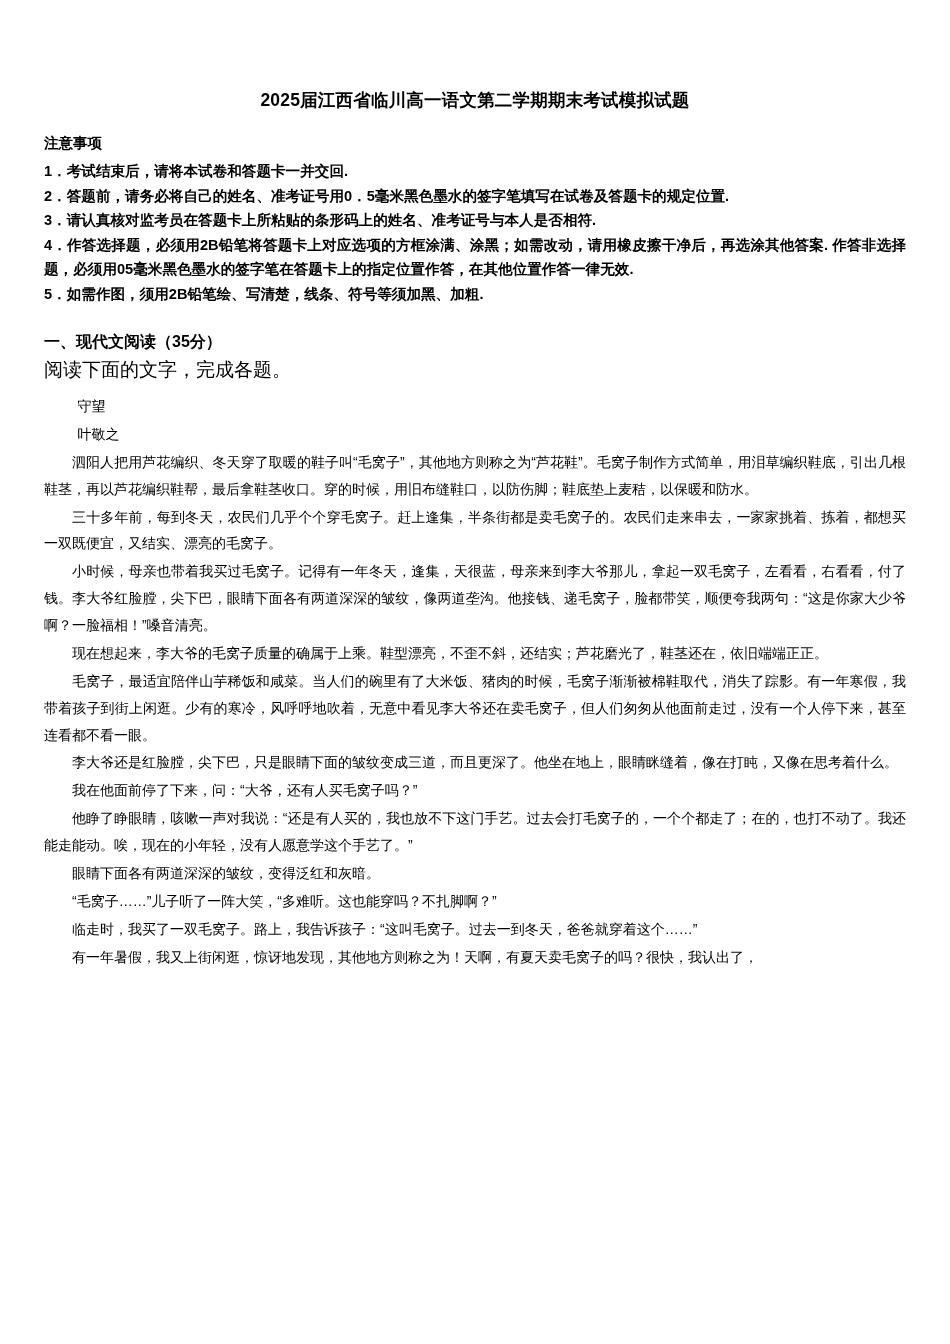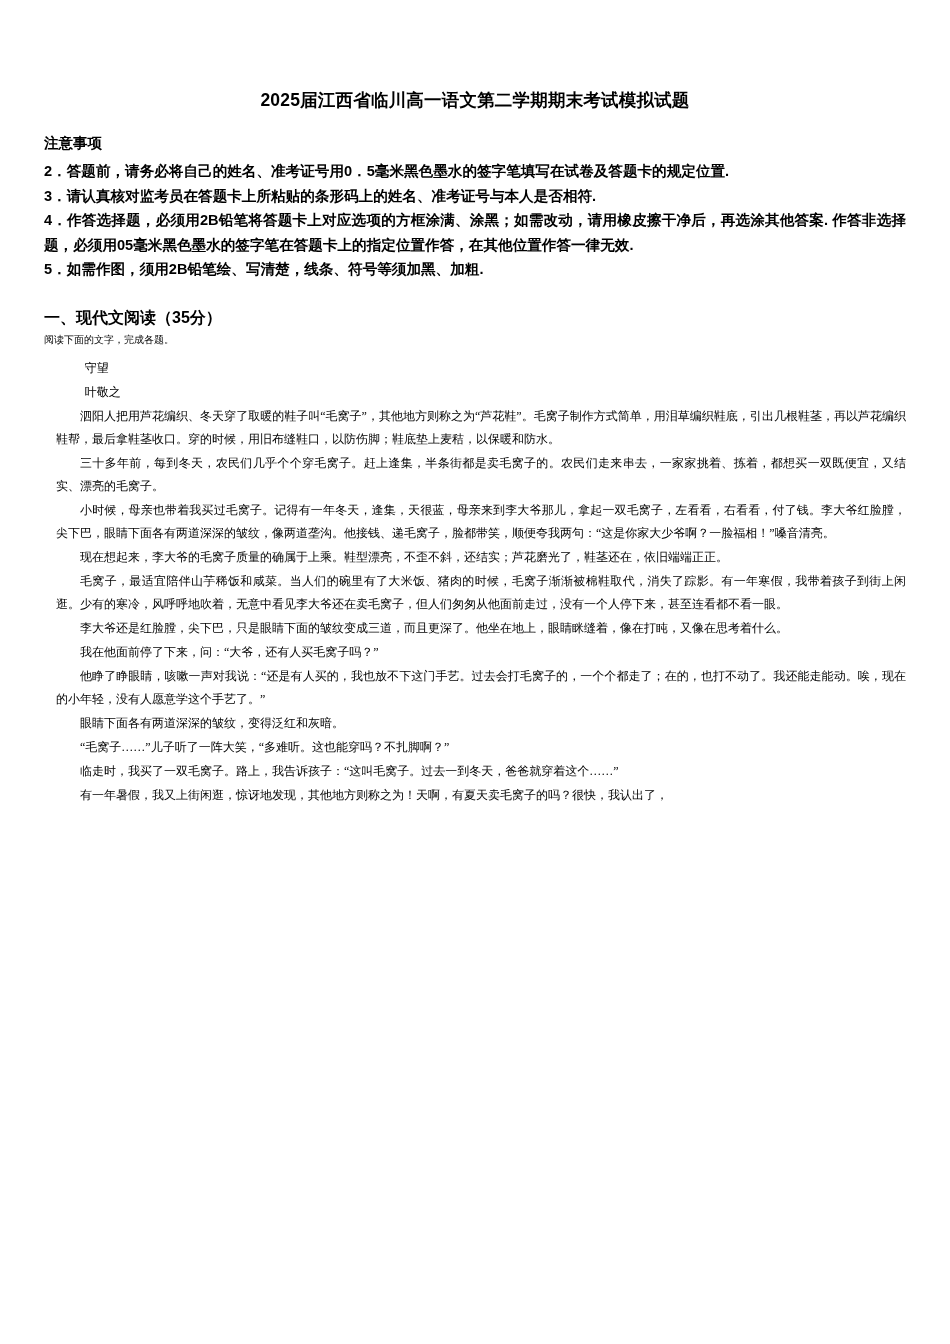--- a/index.html
+++ b/index.html
@@ -46,49 +46,50 @@
     font-family: "Liberation Sans", sans-serif;
     text-align: justify;
   }
   .section-head {
     font-size: 16px;
     font-weight: bold;
     margin: 26px 0 4px 0;
     font-family: "Liberation Sans", sans-serif;
   }
   .lead-line {
-    font-size: 10px;
+    font-size: 19px;
     margin: 0 0 10px 0;
     font-family: "Liberation Sans", sans-serif;
   }
   .body-text p {
-    font-size: 12px;
+    font-size: 14px;
     line-height: 1.92;
-    margin: 0 0 1px 12px;
+    margin: 0 0 1px 0;
     text-indent: 2em;
     text-align: justify;
-    font-family: Liberation Serif, serif;
+    font-family: Liberation Sans, sans-serif;
   }
   .body-text p.title-line {
     text-indent: 2.4em;
   }
   .body-text p.author-line {
     text-indent: 2.4em;
   }
 </style>
 </head>
 <body>
 
 <div class="page">
 
   <h1 class="doc-title">2025届江西省临川高一语文第二学期期末考试模拟试题</h1>
 
   <div class="notice-head">注意事项</div>
 
   <ul class="notice-list">
+    <li>1．考试结束后，请将本试卷和答题卡一并交回.</li>
     <li>2．答题前，请务必将自己的姓名、准考证号用0．5毫米黑色墨水的签字笔填写在试卷及答题卡的规定位置.</li>
     <li>3．请认真核对监考员在答题卡上所粘贴的条形码上的姓名、准考证号与本人是否相符.</li>
     <li>4．作答选择题，必须用2B铅笔将答题卡上对应选项的方框涂满、涂黑；如需改动，请用橡皮擦干净后，再选涂其他答案. 作答非选择题，必须用05毫米黑色墨水的签字笔在答题卡上的指定位置作答，在其他位置作答一律无效.</li>
     <li>5．如需作图，须用2B铅笔绘、写清楚，线条、符号等须加黑、加粗.</li>
   </ul>
 
   <div class="section-head">一、现代文阅读（35分）</div>
   <div class="lead-line">阅读下面的文字，完成各题。</div>
 
   <div class="body-text">

